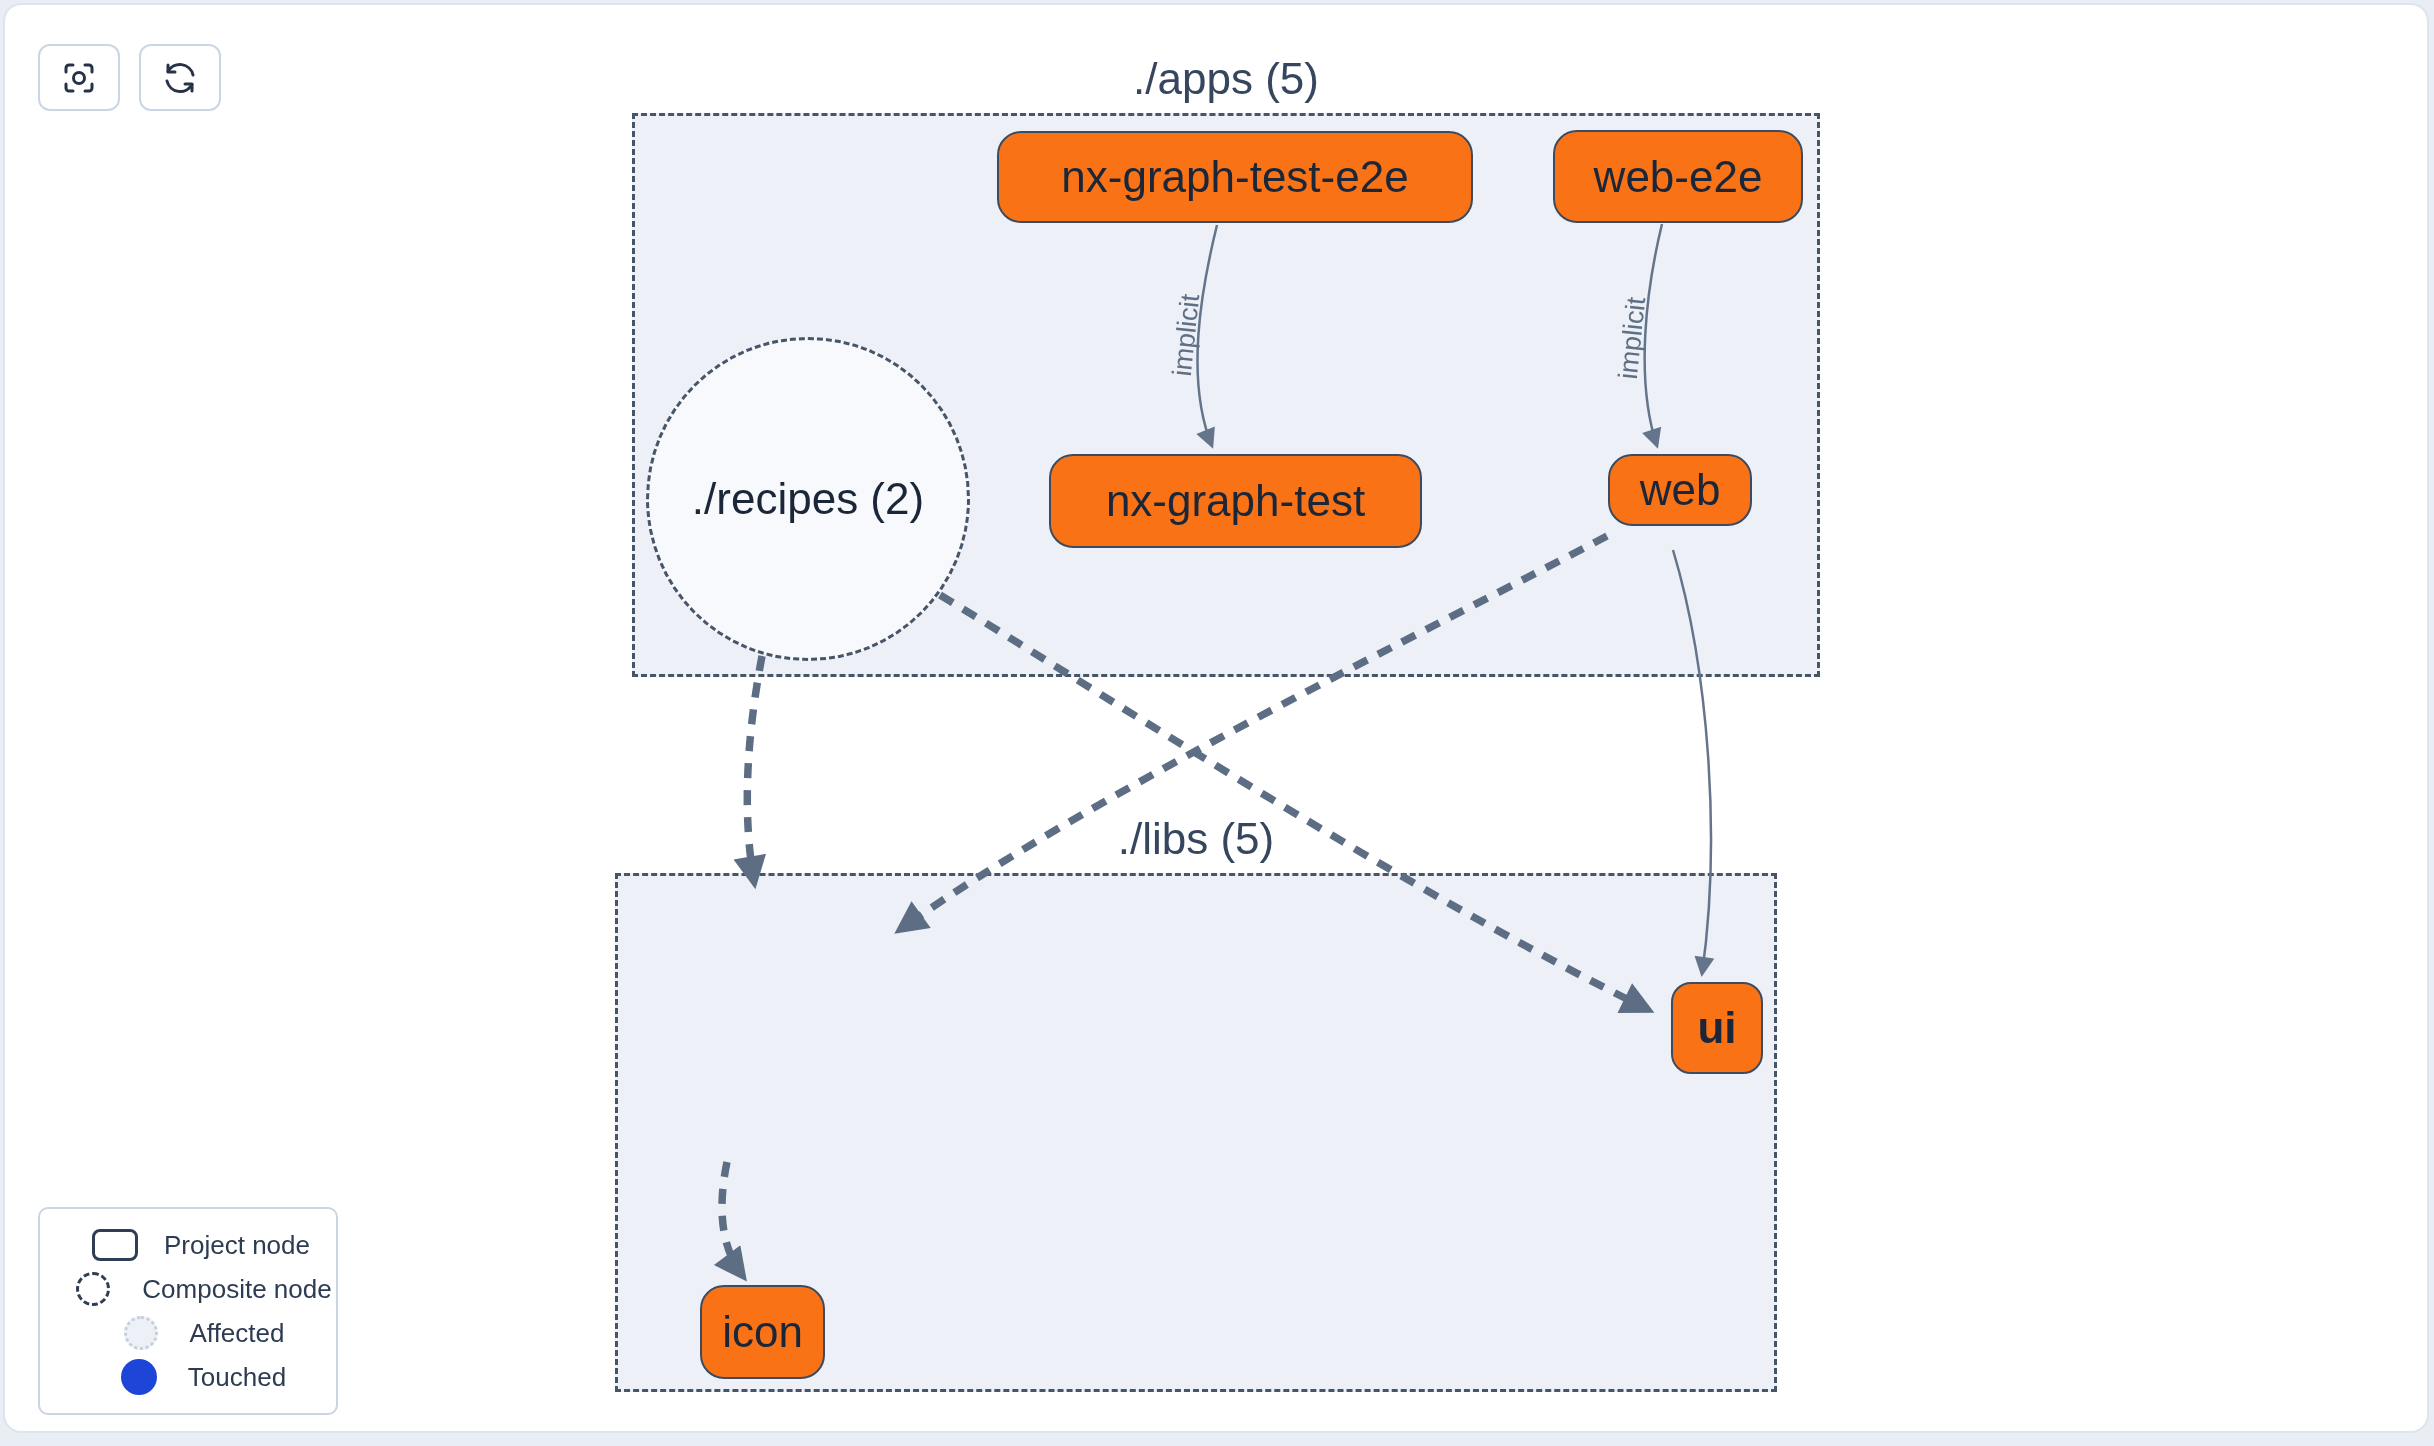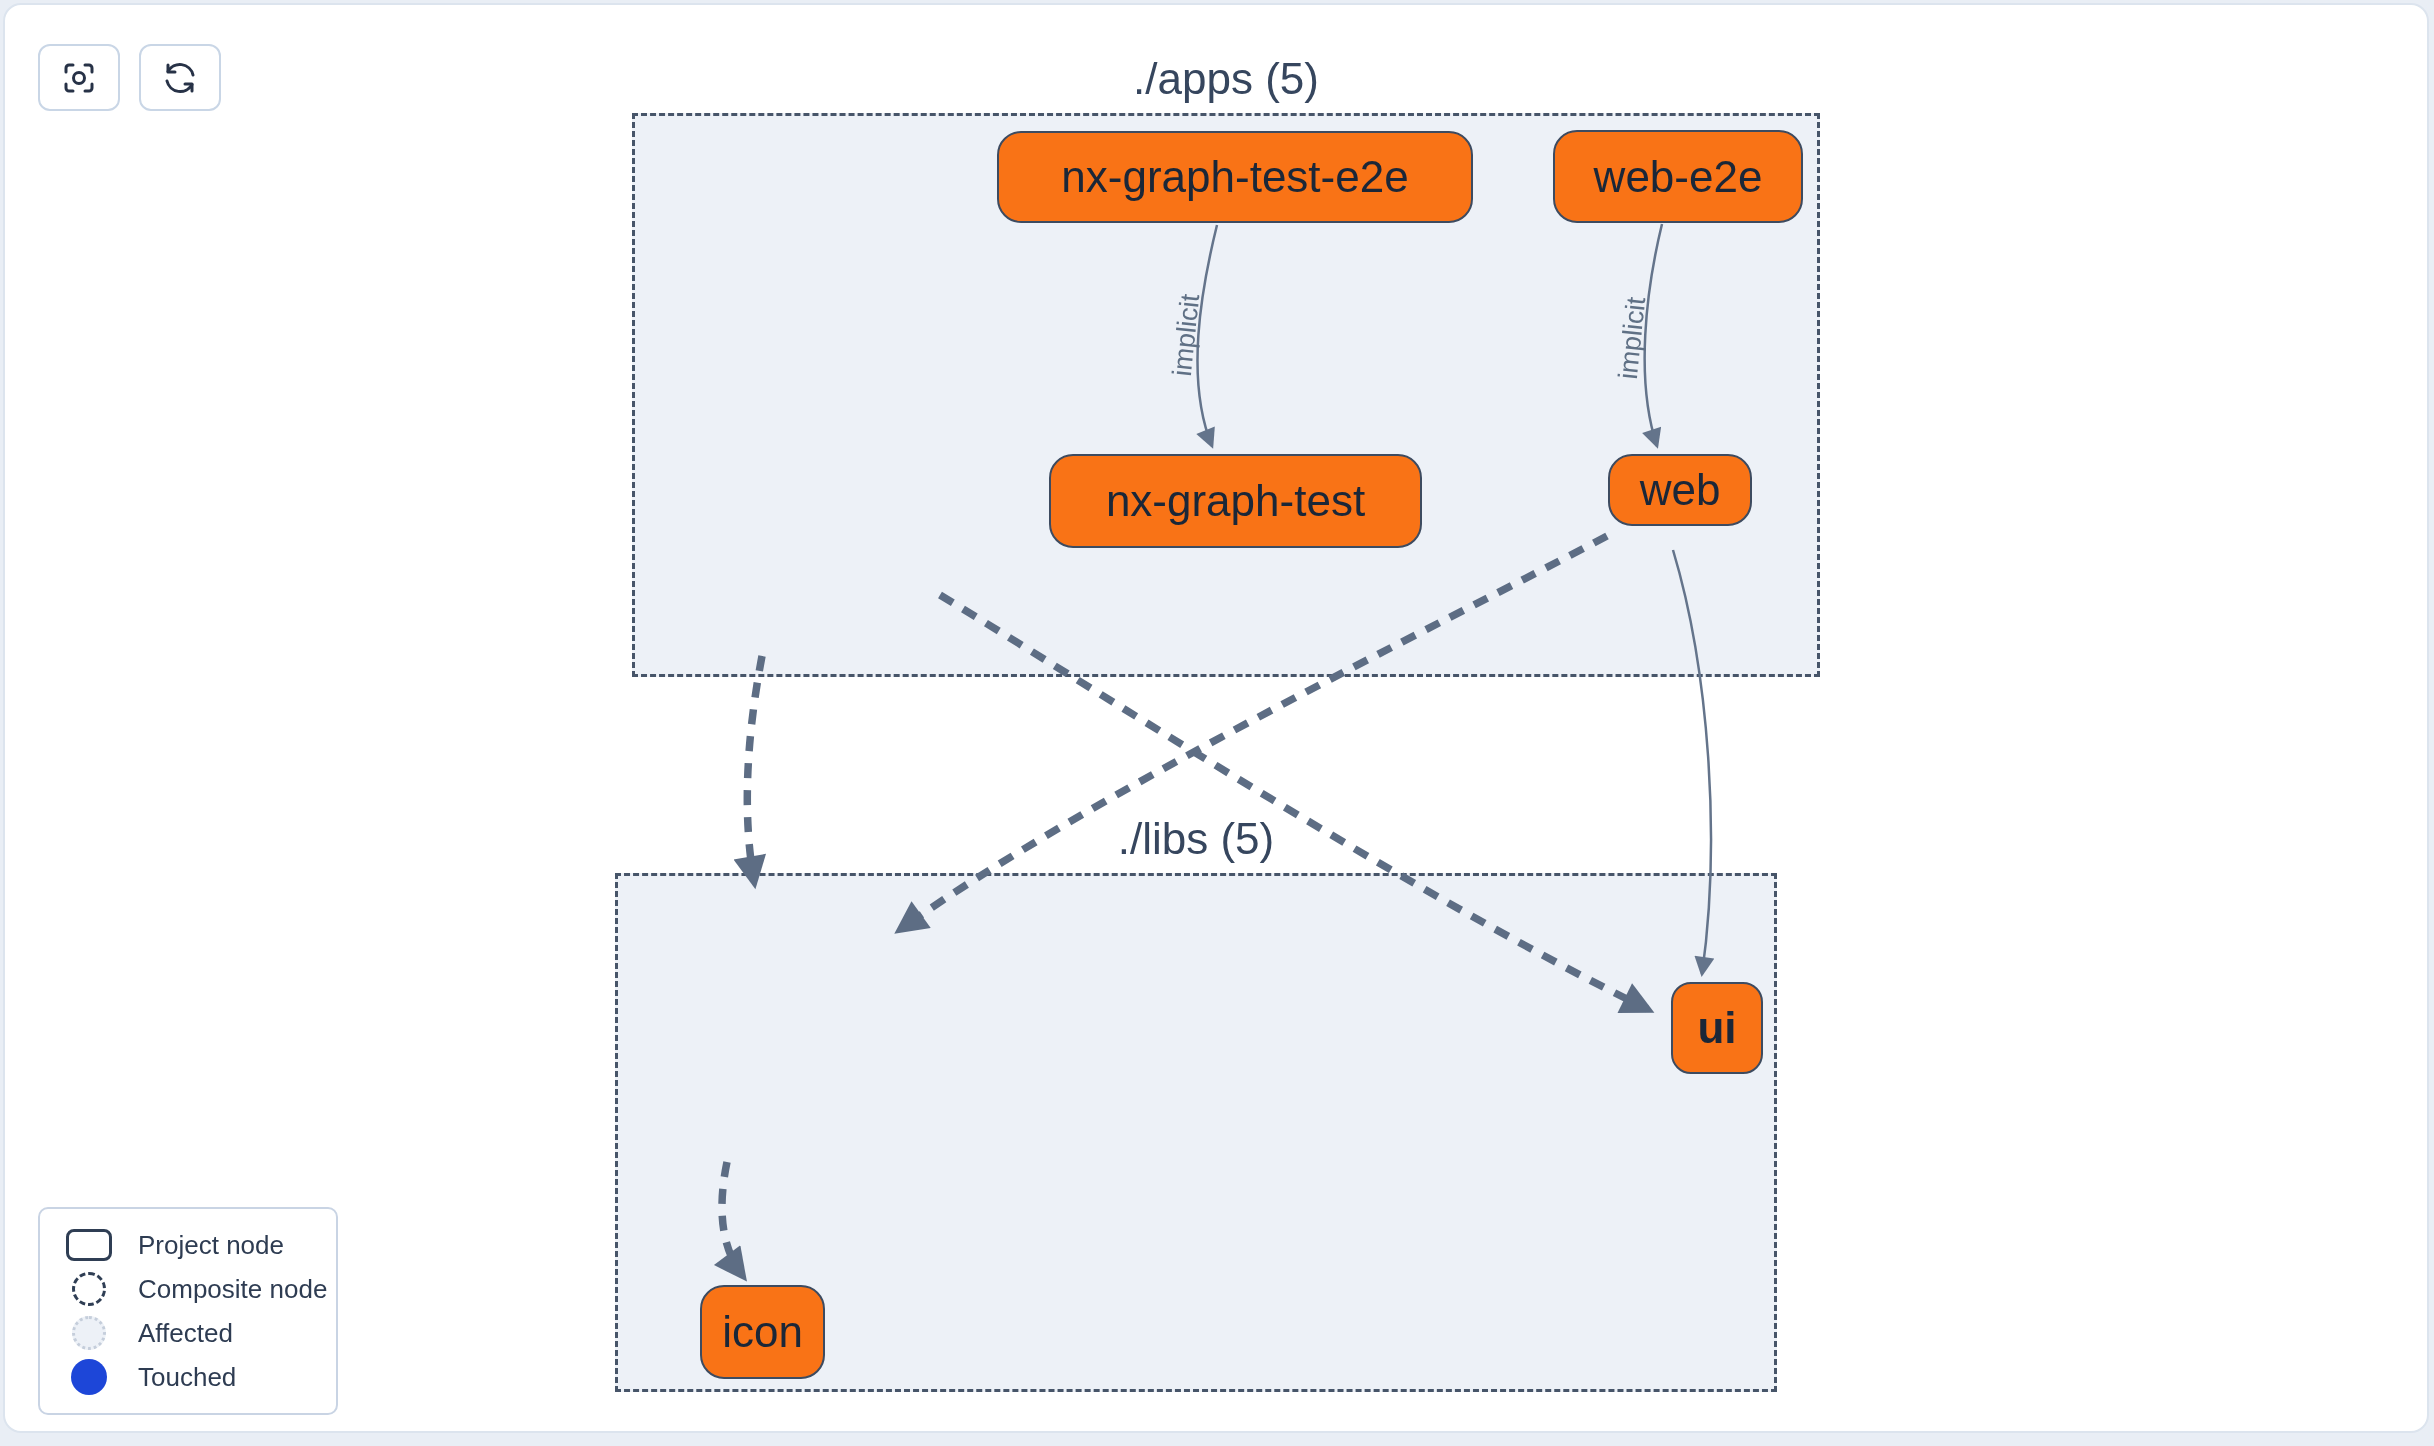--- a/index.html
+++ b/index.html
@@ -54,21 +54,21 @@
     width:82px;height:67px;background:#ffffff;
     border:2px solid #c9d6e6;border-radius:12px;box-sizing:border-box;
     display:flex;align-items:center;justify-content:center;cursor:pointer;
   }
   .tool-btn svg{display:block;}
   
   .legend{
     position:absolute;left:33px;top:1202px;width:300px;height:208px;
     background:#ffffff;border:2px solid #c9d4e4;border-radius:10px;
     box-sizing:border-box;padding:14px 0 14px 0;
-    display:flex;flex-direction:column;justify-content:space-between;
+    display:flex;flex-direction:column;justify-content:space-between;align-items:center;
   }
   .legend-row{display:flex;align-items:center;height:44px;}
   .legend-swatch{width:98px;display:flex;align-items:center;justify-content:center;flex:0 0 98px;}
   .legend-label{font-size:26px;color:#2e3c52;}
   .sw-project{width:46px;height:32px;border:3px solid #2f3e54;border-radius:8px;box-sizing:border-box;background:#fff;}
   .sw-composite{width:34px;height:34px;border:3px dashed #2f3e54;border-radius:50%;box-sizing:border-box;background:#fff;}
   .sw-affected{width:34px;height:34px;border:3px dotted #c5cedb;border-radius:50%;box-sizing:border-box;background:#edf1f7;}
   .sw-touched{width:36px;height:36px;border-radius:50%;background:#1d46d8;}
 </style>
 </head>
@@ -98,20 +98,21 @@
     <path class="edge-thick" d="M1602 531 C1430 622 1080 792 896 924" marker-end="url(#arr-lg)"></path>
     <path class="edge-thick" d="M722 1157 C711 1210 719 1246 737 1270" marker-end="url(#arr-lg)"></path>
 
     <text class="edge-label" transform="translate(1190,331) rotate(-84)" text-anchor="middle">implicit</text>
     <text class="edge-label" transform="translate(1636,334) rotate(-84)" text-anchor="middle">implicit</text>
   </svg>
 
   <div class="group-label apps">./apps (5)</div>
   <div class="group-label libs">./libs (5)</div>
 
+  <div class="composite recipes">./recipes (2)</div>
 
   <div class="node" style="left:992px;top:126px;width:476px;height:92px;">nx-graph-test-e2e</div>
   <div class="node" style="left:1548px;top:125px;width:250px;height:93px;">web-e2e</div>
   <div class="node" style="left:1044px;top:449px;width:373px;height:94px;">nx-graph-test</div>
   <div class="node" style="left:1603px;top:449px;width:144px;height:72px;">web</div>
   <div class="node" style="left:1666px;top:977px;width:92px;height:92px;border-radius:20px;font-weight:bold;">ui</div>
   <div class="node" style="left:695px;top:1280px;width:125px;height:94px;">icon</div>
 
   <div class="toolbar">
     <div class="tool-btn">

